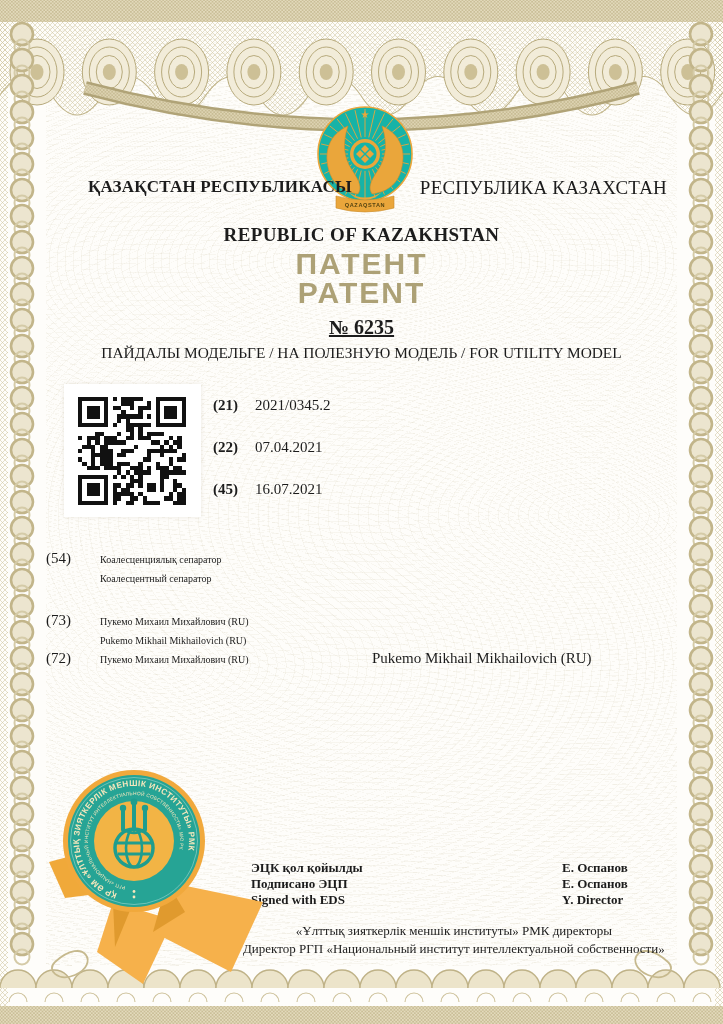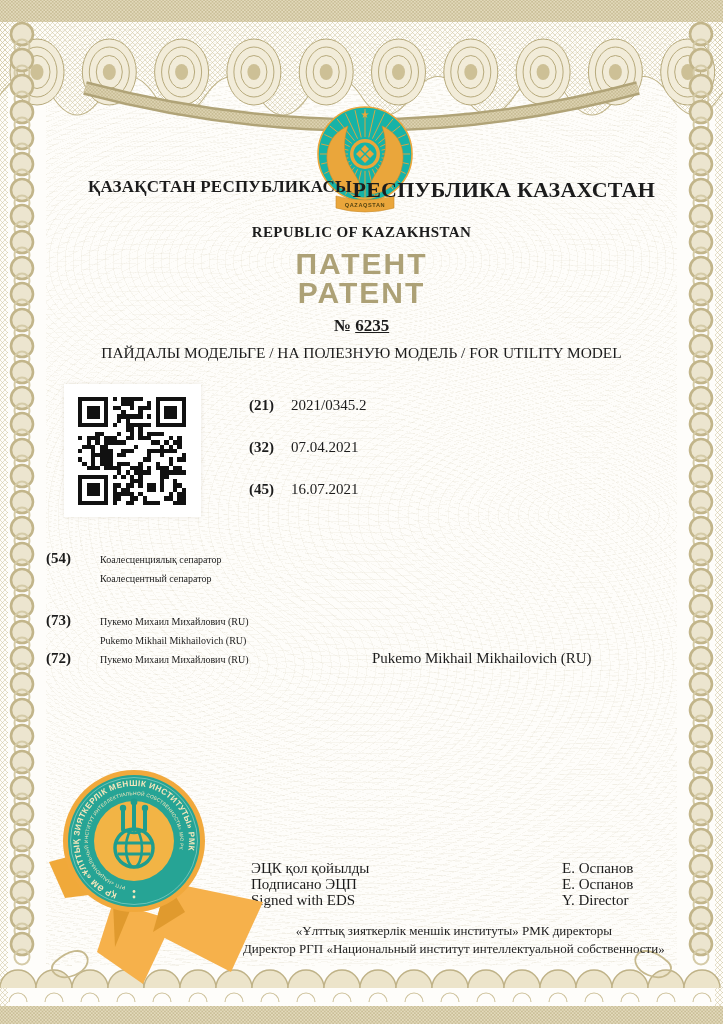--- a/index.html
+++ b/index.html
@@ -6,39 +6,39 @@
   body{width:723px;height:1024px;background:#fff;font-family:"Liberation Serif","DejaVu Serif",serif;color:#1c1c1c;}
   .page{position:relative;width:723px;height:1024px;background:#fefdfa;overflow:hidden;}
   .wm{position:absolute;inset:26px 46px 58px 46px;z-index:0;
     background:
       repeating-radial-gradient(ellipse 420px 190px at 50% 25%, rgba(188,176,138,.10) 0 1px, transparent 1px 8px),
       repeating-radial-gradient(ellipse 520px 270px at 18% 68%, rgba(188,176,138,.09) 0 1px, transparent 1px 9px),
       repeating-radial-gradient(ellipse 520px 270px at 86% 52%, rgba(188,176,138,.09) 0 1px, transparent 1px 10px);}
   #border-svg{position:absolute;left:0;top:0;z-index:1;}
   .abs{position:absolute;z-index:3;}
   .h-kk{left:72px;top:177px;font-weight:bold;font-size:17px;letter-spacing:.2px;margin-left:16px;}
-  .h-ru{right:68px;top:177px;font-weight:bold;font-size:22px;letter-spacing:.2px;}
-  .h-en{left:0;right:0;top:224px;text-align:center;font-weight:bold;font-size:15px;letter-spacing:.4px;}
+  .h-ru{right:56px;top:177px;font-weight:normal;font-size:19px;letter-spacing:.2px;}
+  .h-en{left:0;right:0;top:224px;text-align:center;font-weight:bold;font-size:19px;letter-spacing:.4px;}
   .patent-cy{left:0;right:0;top:249px;text-align:center;font-family:"Liberation Sans","DejaVu Sans",sans-serif;
     font-weight:bold;font-size:30px;line-height:29px;letter-spacing:2px;color:#ada176;}
   .patent-en{top:278px;}
-  .num-line{left:0;right:0;top:316px;text-align:center;font-weight:bold;font-size:17px;}
+  .num-line{left:0;right:0;top:316px;text-align:center;font-weight:bold;font-size:20px;text-decoration:underline;}
   .num-line .num-val{text-decoration:underline;}
   .type-line{left:0;right:0;top:344px;text-align:center;font-weight:normal;font-size:15.4px;}
   .qr-patch{left:64px;top:384px;width:137px;height:133px;background:#fff;z-index:2;box-shadow:0 0 4px rgba(120,110,80,.15);}
   #qr{position:absolute;left:78px;top:397px;width:108px;height:108px;z-index:3;}
-  .field-row{left:213px;font-size:15px;margin-left:36px;}
+  .field-row{left:213px;font-size:15px;}
   .field-row .code{font-weight:bold;}
   .field-row .val{margin-left:17px;}
   .f0{top:397px;}.f1{top:439px;}.f2{top:481px;}
-  .entry-code{left:46px;font-weight:bold;font-size:15px;}
+  .entry-code{left:46px;font-weight:normal;font-size:15px;}
   .entry-lines{left:100px;font-size:10px;line-height:19px;}
   .e54{top:550px;}.e73{top:612px;}.e72{top:650px;}
   .e72r{left:372px;top:650px;font-size:15px;}
-  .sig{font-size:15px;line-height:16px;}
+  .sig{font-size:13px;line-height:16px;font-weight:bold;}
   .sig-left{left:251px;top:860px;}
   .sig-right{left:562px;top:860px;}
   .org{left:243px;top:922px;font-size:13px;line-height:17.5px;text-align:center;}
   #emblem{position:absolute;left:300px;top:96px;z-index:2;}
   #seal{position:absolute;left:35px;top:742px;z-index:3;}
 </style>
 </head>
 <body>
 
 <div class="page">
@@ -571,21 +571,21 @@
       <rect x="2" y="2" width="3" height="3" fill="#111"></rect>
       <rect x="18" y="0" width="7" height="7" fill="#111"></rect>
       <rect x="19" y="1" width="5" height="5" fill="#fff"></rect>
       <rect x="20" y="2" width="3" height="3" fill="#111"></rect>
       <rect x="0" y="18" width="7" height="7" fill="#111"></rect>
       <rect x="1" y="19" width="5" height="5" fill="#fff"></rect>
       <rect x="2" y="20" width="3" height="3" fill="#111"></rect>
     </svg>
 
   <div class="abs field-row f0"><span class="code">(21)</span><span class="val">2021/0345.2</span></div>
-  <div class="abs field-row f1"><span class="code">(32)</span><span class="val">07.04.2021</span></div>
+  <div class="abs field-row f1"><span class="code">(22)</span><span class="val">07.04.2021</span></div>
   <div class="abs field-row f2"><span class="code">(45)</span><span class="val">16.07.2021</span></div>
 
   <div class="abs entry-code e54">(54)</div>
   <div class="abs entry-lines e54">
     <div>Коалесценциялық сепаратор</div>
     <div>Коалесцентный сепаратор</div>
   </div>
 
   <div class="abs entry-code e73">(73)</div>
   <div class="abs entry-lines e73">

